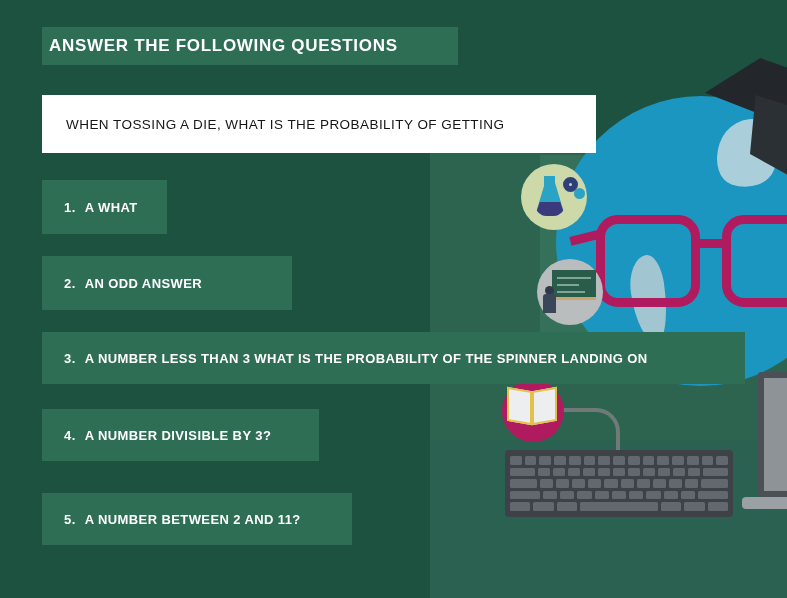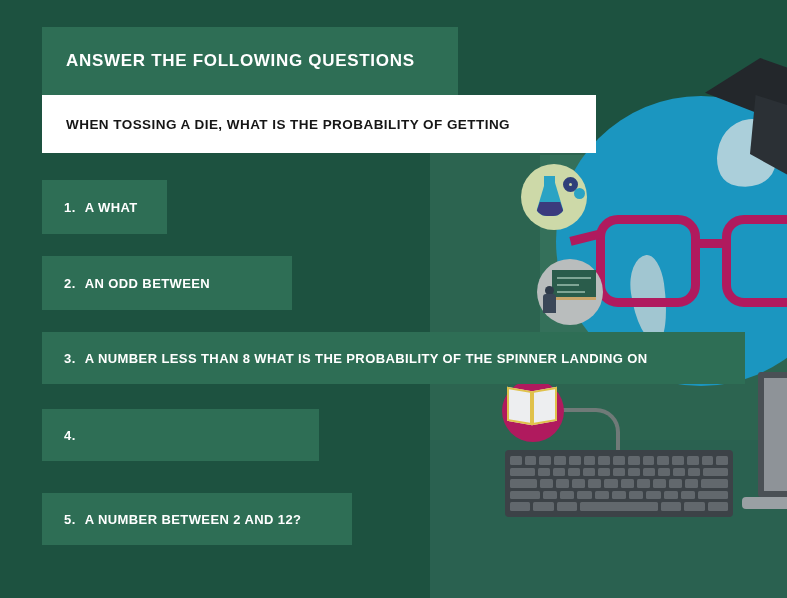--- a/index.html
+++ b/index.html
@@ -221,43 +221,43 @@
     color: #ffffff;
     opacity: 0.14;
     white-space: pre-line;
   }
 
   
   .content { position: absolute; inset: 0; }
 
   .title-box {
     position: absolute; left: 42px; top: 27px;
-    width: 416px; height: 68px;
+    width: 416px; height: 38px;
     background: #2e6e55;
     display: flex; align-items: center;
-    padding-left: 24px;
+    padding-left: 7px;
   }
   .title-box .label {
     color: #ffffff;
     font-size: 17px;
     font-weight: bold;
     letter-spacing: 0.7px;
   }
 
   .prompt-box {
     position: absolute; left: 42px; top: 95px;
     width: 554px; height: 58px;
     background: #ffffff;
     display: flex; align-items: center;
     padding-left: 24px;
   }
   .prompt-box .label {
     color: #161616;
     font-size: 13.5px;
-    font-weight: bold;
+    font-weight: normal;
     letter-spacing: 0.45px;
   }
 
   .qbox {
     position: absolute;
     background: #2e6e55;
     display: flex; align-items: center;
     padding-left: 22px;
     color: #ffffff;
     font-size: 13px;
@@ -404,31 +404,32 @@
       <span class="label">WHEN TOSSING A DIE, WHAT IS THE PROBABILITY OF GETTING</span>
     </div>
 
     <div class="qbox q1">
       <span class="num">1.</span>
       <span class="txt">A WHAT</span>
     </div>
 
     <div class="qbox q2">
       <span class="num">2.</span>
-      <span class="txt">AN ODD BETWEEN</span>
+      <span class="txt">AN ODD ANSWER</span>
     </div>
 
     <div class="qbox q3">
       <span class="num">3.</span>
-      <span class="txt">A NUMBER LESS THAN 8 WHAT IS THE PROBABILITY OF THE SPINNER LANDING ON</span>
+      <span class="txt">A NUMBER LESS THAN 3 WHAT IS THE PROBABILITY OF THE SPINNER LANDING ON</span>
     </div>
 
     <div class="qbox q4">
       <span class="num">4.</span>
+      <span class="txt">A NUMBER DIVISIBLE BY 3?</span>
     </div>
 
     <div class="qbox q5">
       <span class="num">5.</span>
-      <span class="txt">A NUMBER BETWEEN 2 AND 12?</span>
+      <span class="txt">A NUMBER BETWEEN 2 AND 11?</span>
     </div>
 
   </div>
 </div>
 
 </body></html>

